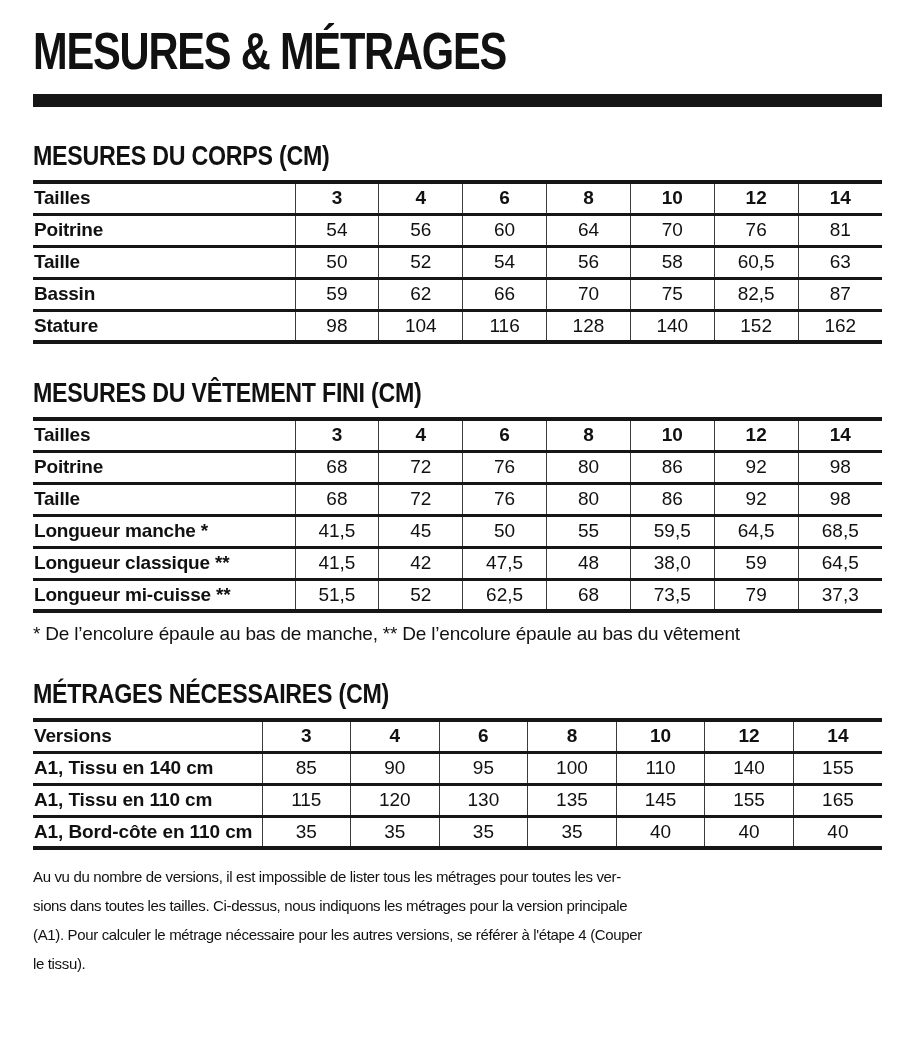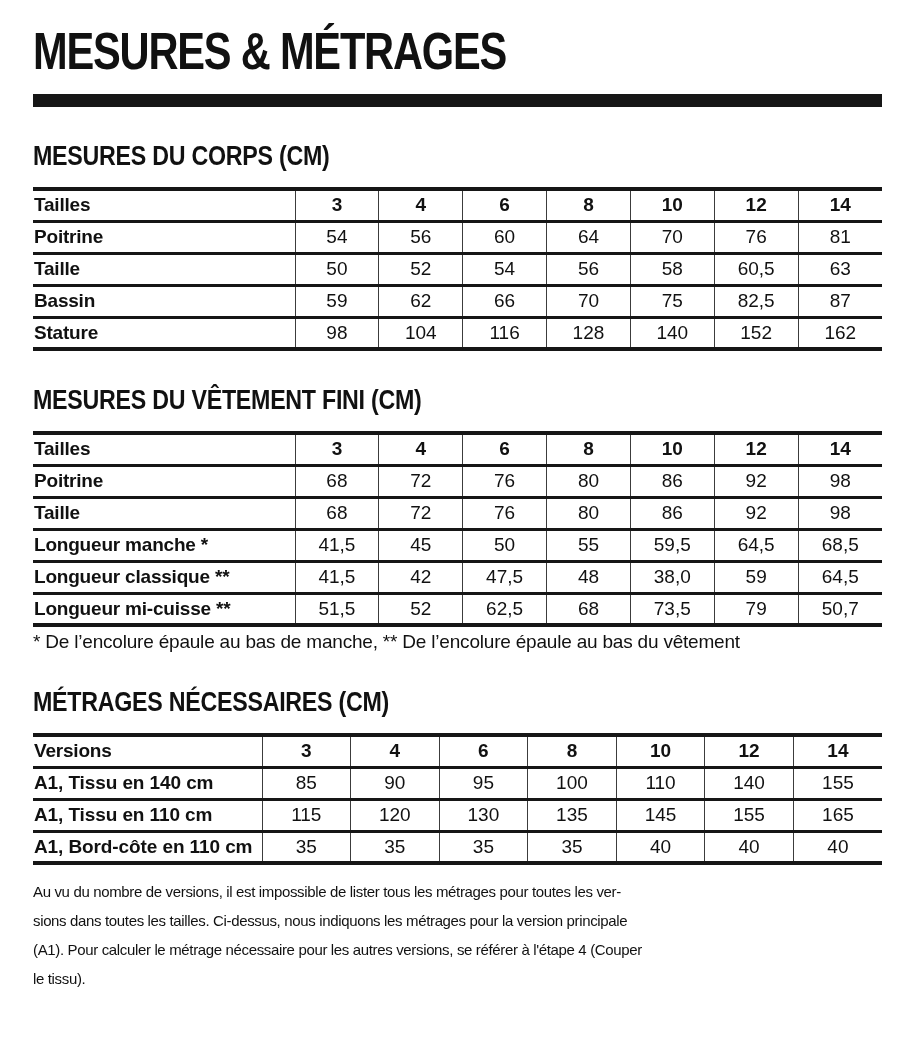--- a/index.html
+++ b/index.html
@@ -45,21 +45,21 @@
     line-height: 30px;
     font-weight: 800;
     letter-spacing: -0.3px;
     white-space: nowrap;
     display: block;
     transform: scaleX(0.86);
     transform-origin: left center;
   }
   
   table.measure-table {
-    margin-top: 16px;
+    margin-top: 9px;
     width: 849px;
     border-collapse: collapse;
     table-layout: fixed;
     border-top: 4px solid #161616;
     border-bottom: 4px solid #161616;
   }
   table.measure-table tr {
     height: 32px;
   }
   table.measure-table tbody tr,
@@ -93,21 +93,21 @@
   table.measure-table td.num {
     font-weight: 400;
     text-align: center;
   }
   table.measure-table th.num,
   table.measure-table td.num {
     border-left: 1.5px solid #3c3c3c;
   }
   
   .footnote {
-    margin-top: 4px;
+    margin-top: 10px;
     font-size: 19px;
     letter-spacing: -0.2px;
     white-space: nowrap;
   }
   .closing-note {
     margin-top: 12px;
   }
   .closing-note .note-line {
     font-size: 15px;
     line-height: 29px;
@@ -255,21 +255,21 @@
             <td class="num">64,5</td>
           </tr>
           <tr>
             <td class="lbl">Longueur mi-cuisse **</td>
             <td class="num">51,5</td>
             <td class="num">52</td>
             <td class="num">62,5</td>
             <td class="num">68</td>
             <td class="num">73,5</td>
             <td class="num">79</td>
-            <td class="num">50,7</td>
+            <td class="num">37,3</td>
           </tr>
         </tbody>
       </table>
       <div class="footnote">* De l’encolure épaule au bas de manche, ** De l’encolure épaule au bas du vêtement</div>
       <h2 class="section-heading">MÉTRAGES NÉCESSAIRES (CM)</h2>
       <table class="measure-table plain-labels">
         <colgroup>
           <col style="width: 229px;">
           <col>
           <col>

